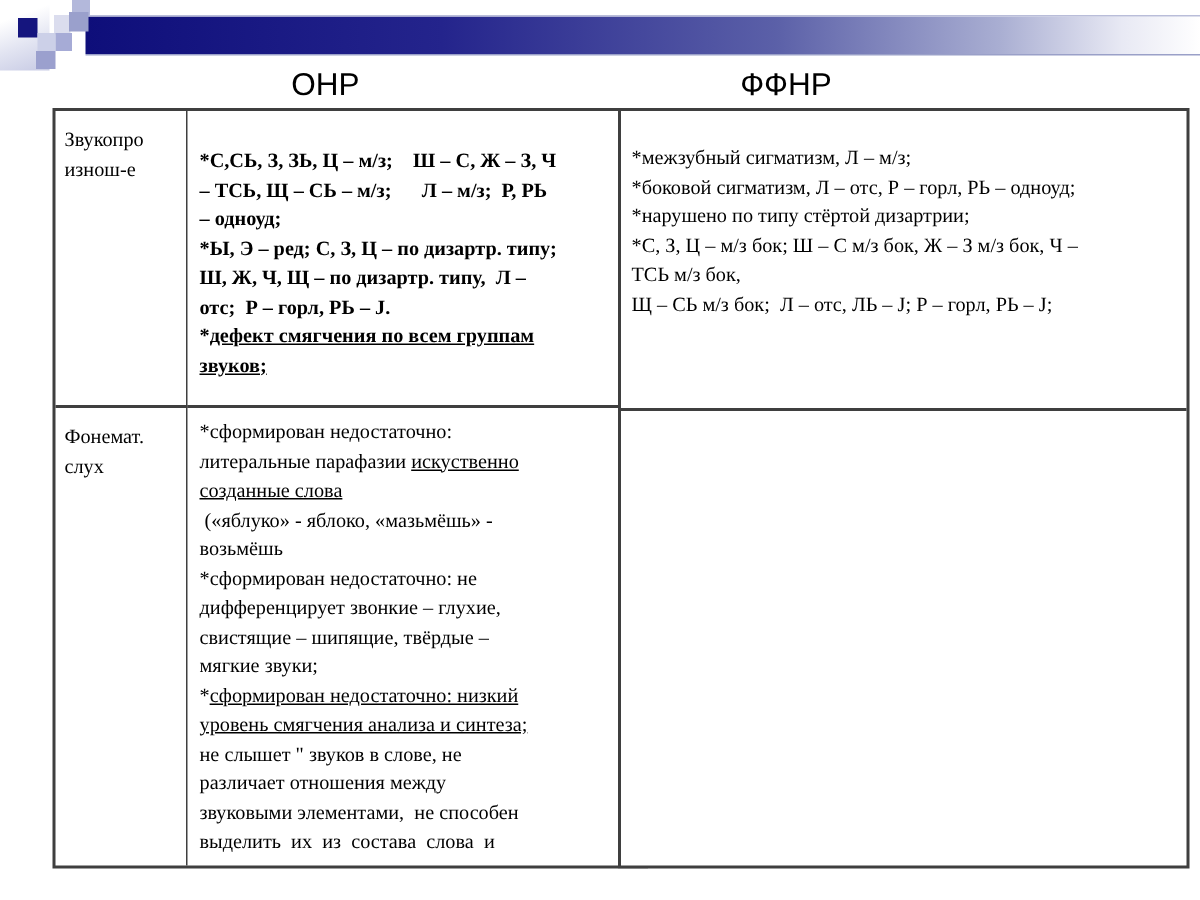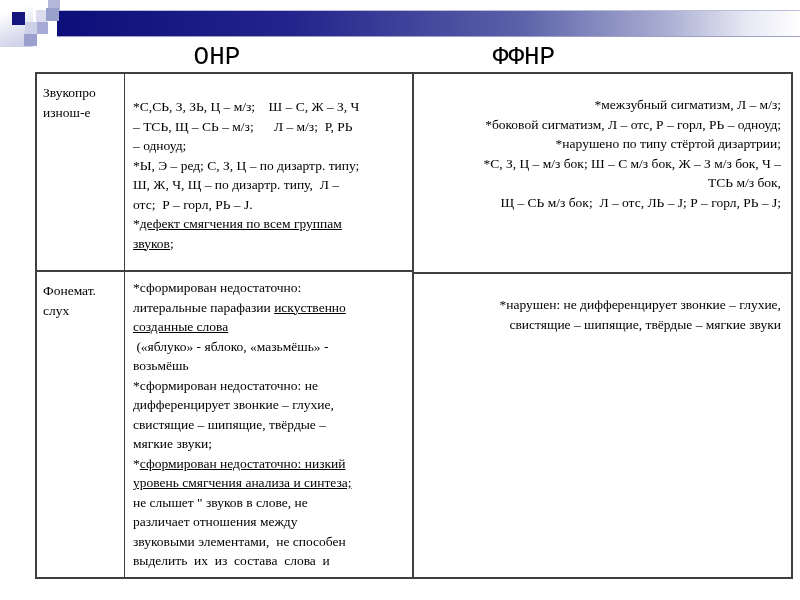--- a/index.html
+++ b/index.html
@@ -7,33 +7,33 @@
          font-family:"Liberation Serif", serif;color:#000;}
   
   .left-strip{position:absolute;left:0;top:0;width:33px;height:47px;
               background:linear-gradient(160deg,#ffffff 25%,#e3e5f2 60%,#c7cae4 100%);}
   .header-bar{position:absolute;left:57px;top:10px;width:743px;height:25px;
               background:linear-gradient(to right,#0e0e7a 0%,#24248c 32%,#5b60a8 62%,#a9aed2 82%,#e8e9f4 93%,#ffffff 100%);
               border-top:1px solid #b9bdd9;border-bottom:1px solid #9aa0c8;}
   .sq{position:absolute;}
   
   .tbl-title{position:absolute;top:46px;transform:translateX(-50%);
-             font-family:Liberation Mono, monospace;font-size:26px;line-height:22px;}
+             font-family:Liberation Sans, sans-serif;font-size:21px;line-height:22px;}
   .title-left{left:217px;}
   .title-right{left:524px;}
   
   .tbl{position:absolute;top:72px;height:507px;border:2px solid #3f3f3f;box-sizing:border-box;
        display:grid;background:#fff;}
   .tbl-left{left:35px;width:397px;grid-template-columns:88px 1fr;grid-template-rows:198px 1fr;}
-  .tbl-right{left:412px;width:381px;grid-template-columns:1fr;grid-template-rows:200px 1fr;text-align:right;}
+  .tbl-right{left:412px;width:381px;grid-template-columns:1fr;grid-template-rows:200px 1fr;}
   .cell{box-sizing:border-box;font-size:13.5px;line-height:19.5px;white-space:pre-wrap;overflow:hidden;}
   .sep-bottom{border-bottom:2px solid #3f3f3f;}
   .div-right{border-right:1px solid #3f3f3f;}
   .label-cell{padding:9px 4px 0 6px;white-space:pre-line;}
-  .pad-deep{padding:23px 8px 14px 8px;}
+  .pad-deep{padding:23px 8px 14px 8px;font-weight:bold;}
   .pad-shallow{padding:6px 0 0 8px;}
   .pad-right{padding:21px 10px 0 7px;}
   .u{text-decoration:underline;}
 </style>
 </head>
 <body>
 
 <div class="stage">
 
   <div class="left-strip"></div>
@@ -80,17 +80,15 @@
 определить последовательность</span></div>
   </div>
 
   <div class="tbl tbl-right">
     <div class="cell pad-right sep-bottom"><span>*межзубный сигматизм, Л – м/з;
 *боковой сигматизм, Л – отс, Р – горл, РЬ – одноуд;
 *нарушено по типу стёртой дизартрии;
 *С, З, Ц – м/з бок; Ш – С м/з бок, Ж – З м/з бок, Ч –
 ТСЬ м/з бок,
 Щ – СЬ м/з бок;  Л – отс, ЛЬ – J; Р – горл, РЬ – J;</span></div>
-    <div class="cell pad-right"><span>*нарушен: не дифференцирует звонкие – глухие,
-свистящие – шипящие, твёрдые – мягкие звуки</span></div>
   </div>
 
 </div>
 
 </body></html>

